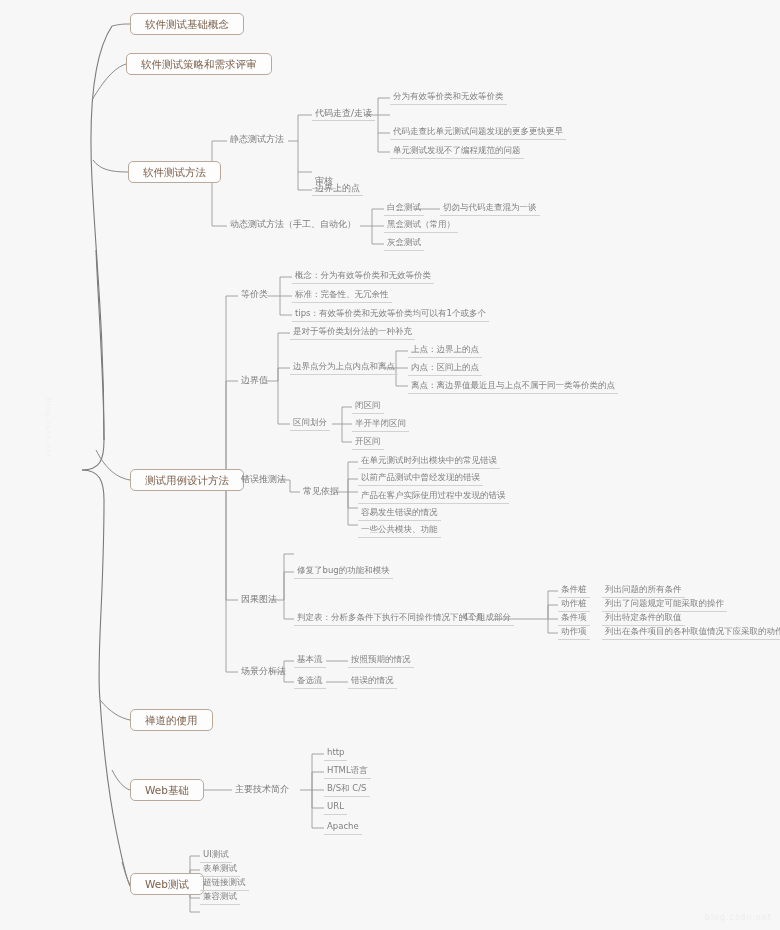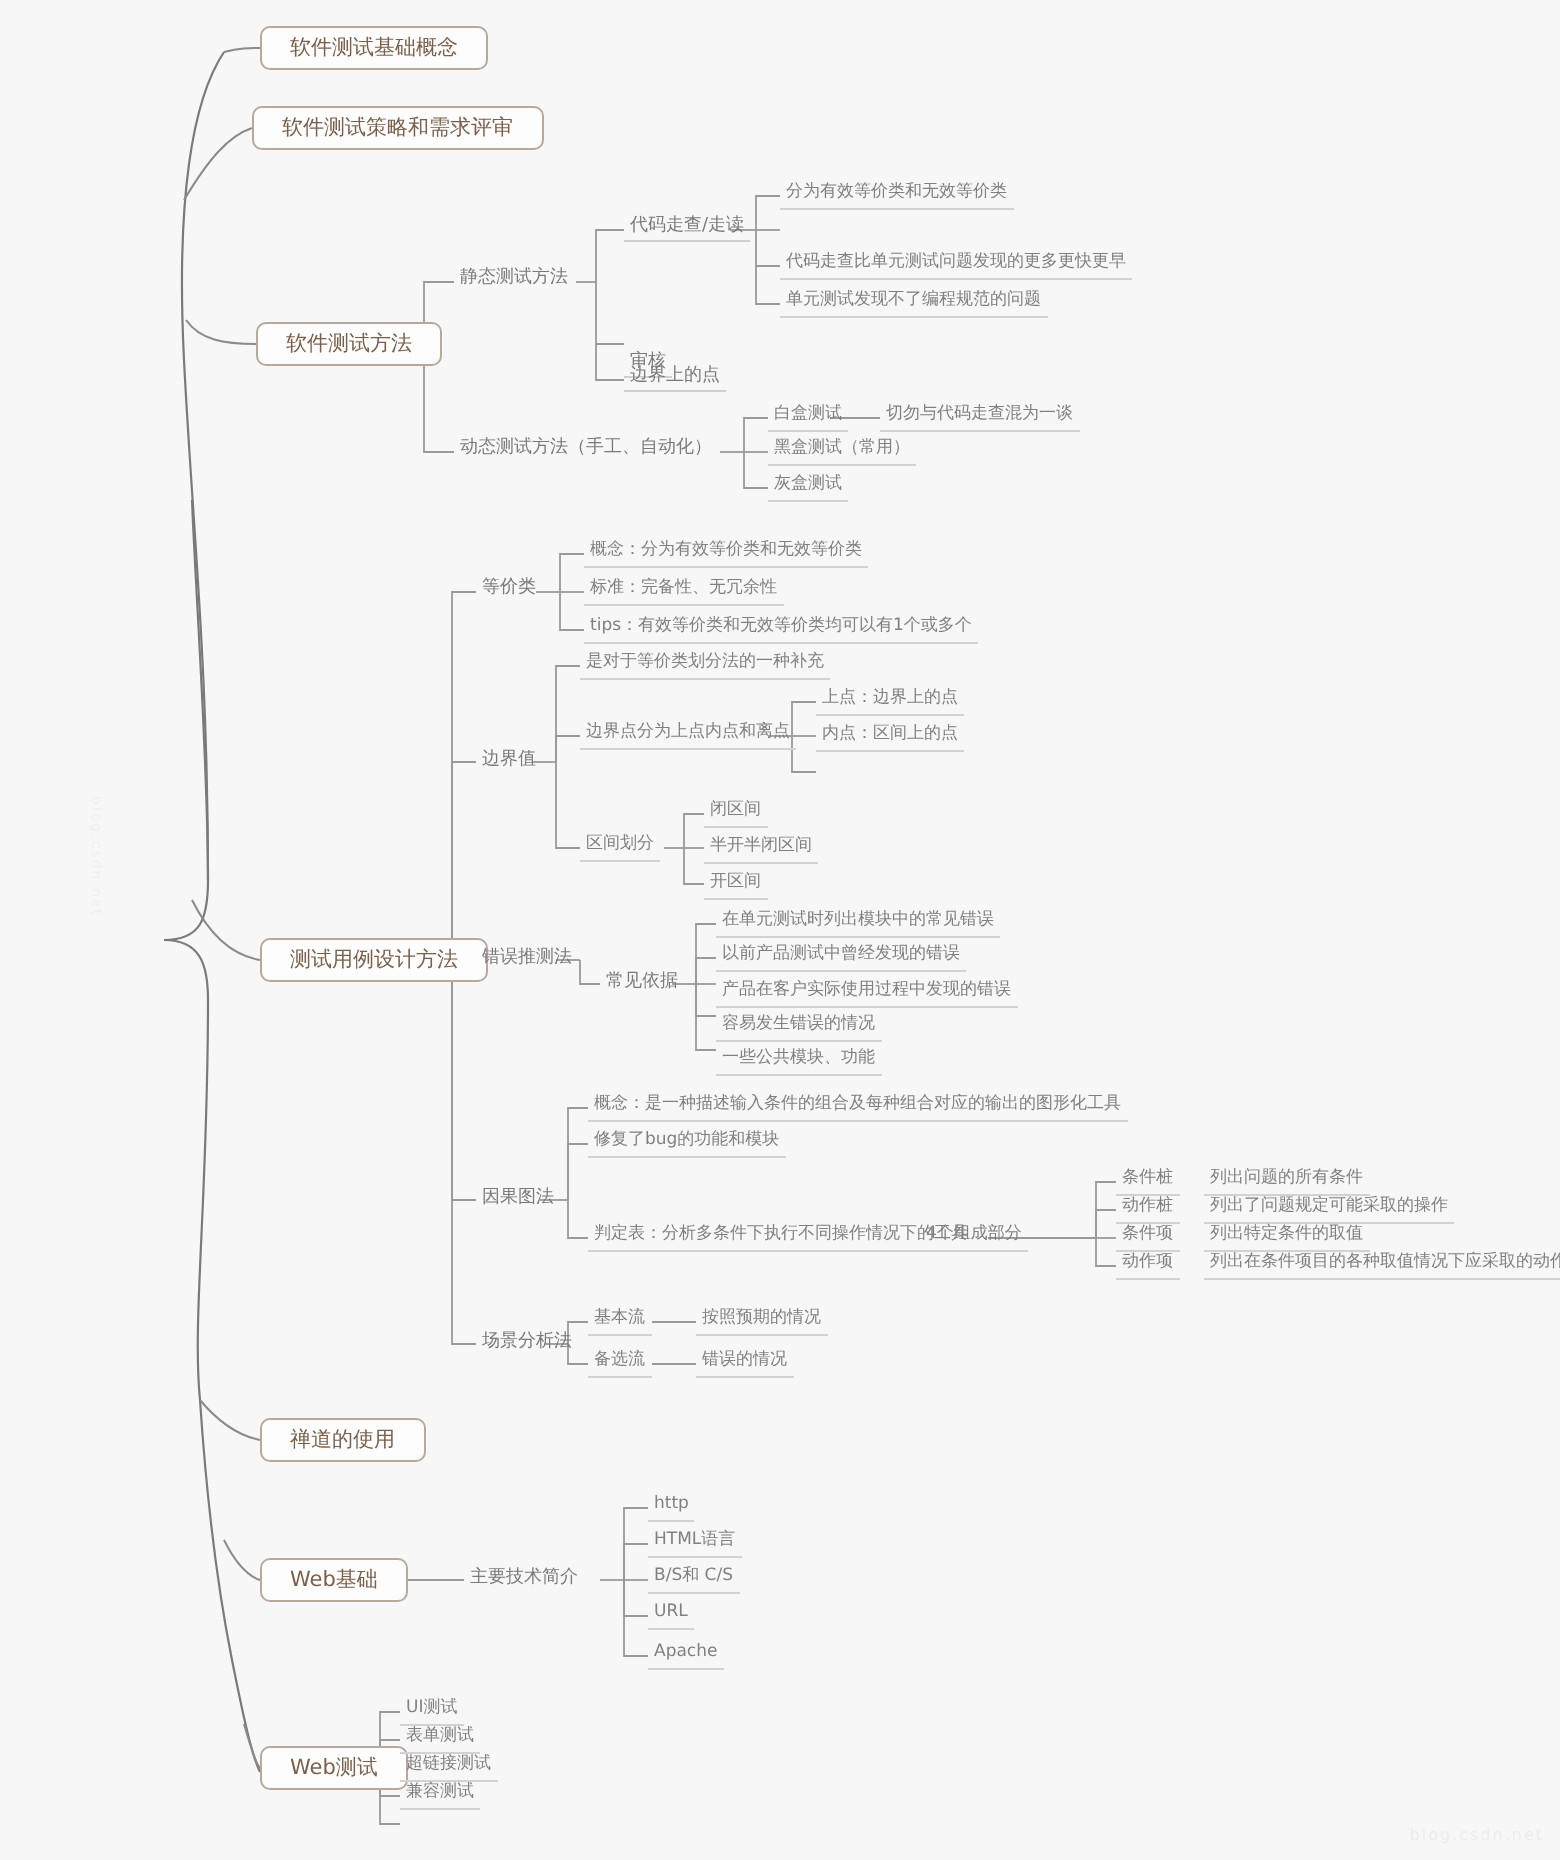--- a/index.html
+++ b/index.html
@@ -249,36 +249,36 @@
   <div class="node n-plain nb" style="left:238px; top:287px;">等价类</div>
   <div class="node n-leaf" style="left:292px; top:269px;">概念：分为有效等价类和无效等价类</div>
   <div class="node n-leaf" style="left:292px; top:288px;">标准：完备性、无冗余性</div>
   <div class="node n-leaf" style="left:292px; top:307px;">tips：有效等价类和无效等价类均可以有1个或多个</div>
 
   <div class="node n-plain nb" style="left:238px; top:373px;">边界值</div>
   <div class="node n-leaf" style="left:290px; top:325px;">是对于等价类划分法的一种补充</div>
   <div class="node n-leaf" style="left:290px; top:360px;">边界点分为上点内点和离点</div>
   <div class="node n-leaf" style="left:408px; top:343px;">上点：边界上的点</div>
   <div class="node n-leaf" style="left:408px; top:361px;">内点：区间上的点</div>
+  <div class="node n-leaf" style="left:408px; top:379px;">离点：离边界值最近且与上点不属于同一类等价类的点</div>
 
   <div class="node n-leaf" style="left:290px; top:416px;">区间划分</div>
   <div class="node n-leaf" style="left:352px; top:399px;">闭区间</div>
   <div class="node n-leaf" style="left:352px; top:417px;">半开半闭区间</div>
   <div class="node n-leaf" style="left:352px; top:435px;">开区间</div>
 
   <div class="node n-plain nb" style="left:238px; top:472px;">错误推测法</div>
   <div class="node n-plain nb" style="left:300px; top:484px;">常见依据</div>
   <div class="node n-leaf" style="left:358px; top:454px;">在单元测试时列出模块中的常见错误</div>
   <div class="node n-leaf" style="left:358px; top:471px;">以前产品测试中曾经发现的错误</div>
   <div class="node n-leaf" style="left:358px; top:489px;">产品在客户实际使用过程中发现的错误</div>
   <div class="node n-leaf" style="left:358px; top:506px;">容易发生错误的情况</div>
   <div class="node n-leaf" style="left:358px; top:523px;">一些公共模块、功能</div>
 
   <div class="node n-plain nb" style="left:238px; top:592px;">因果图法</div>
-  <div class="node n-leaf" style="left:294px; top:546px;">概念：是一种描述输入条件的组合及每种组合对应的输出的图形化工具</div>
   <div class="node n-leaf" style="left:294px; top:564px;">修复了bug的功能和模块</div>
   <div class="node n-leaf" style="left:294px; top:611px;">判定表：分析多条件下执行不同操作情况下的工具</div>
   <div class="node n-leaf" style="left:460px; top:611px;">4个组成部分</div>
 
   <div class="node n-leaf" style="left:558px; top:583px;">条件桩</div>
   <div class="node n-leaf" style="left:602px; top:583px;">列出问题的所有条件</div>
   <div class="node n-leaf" style="left:558px; top:597px;">动作桩</div>
   <div class="node n-leaf" style="left:602px; top:597px;">列出了问题规定可能采取的操作</div>
   <div class="node n-leaf" style="left:558px; top:611px;">条件项</div>
   <div class="node n-leaf" style="left:602px; top:611px;">列出特定条件的取值</div>

